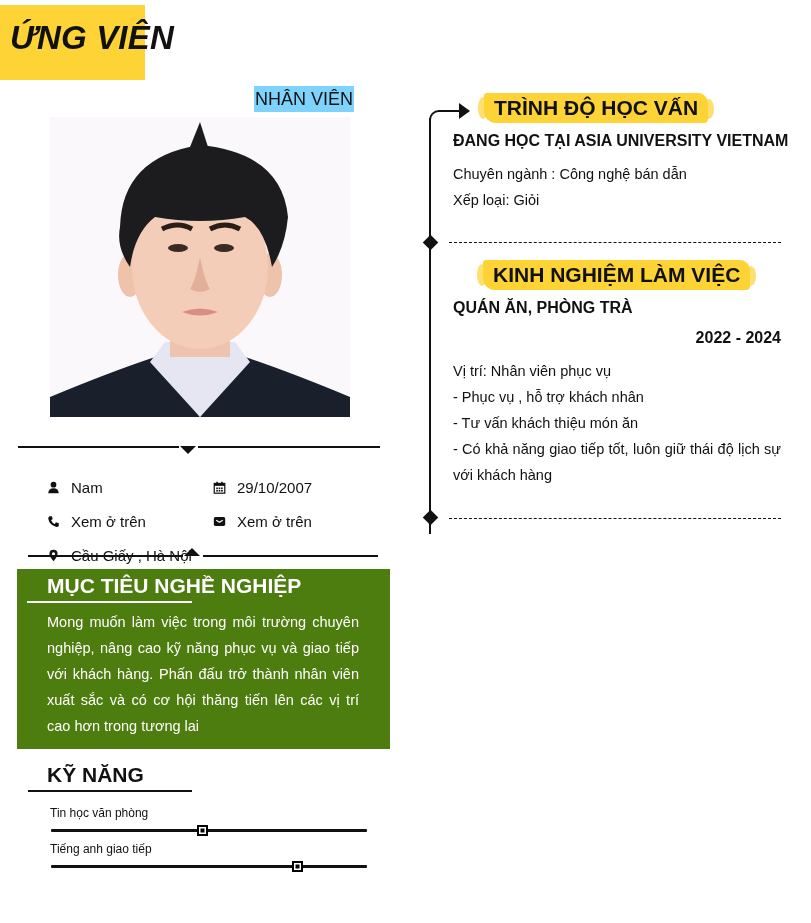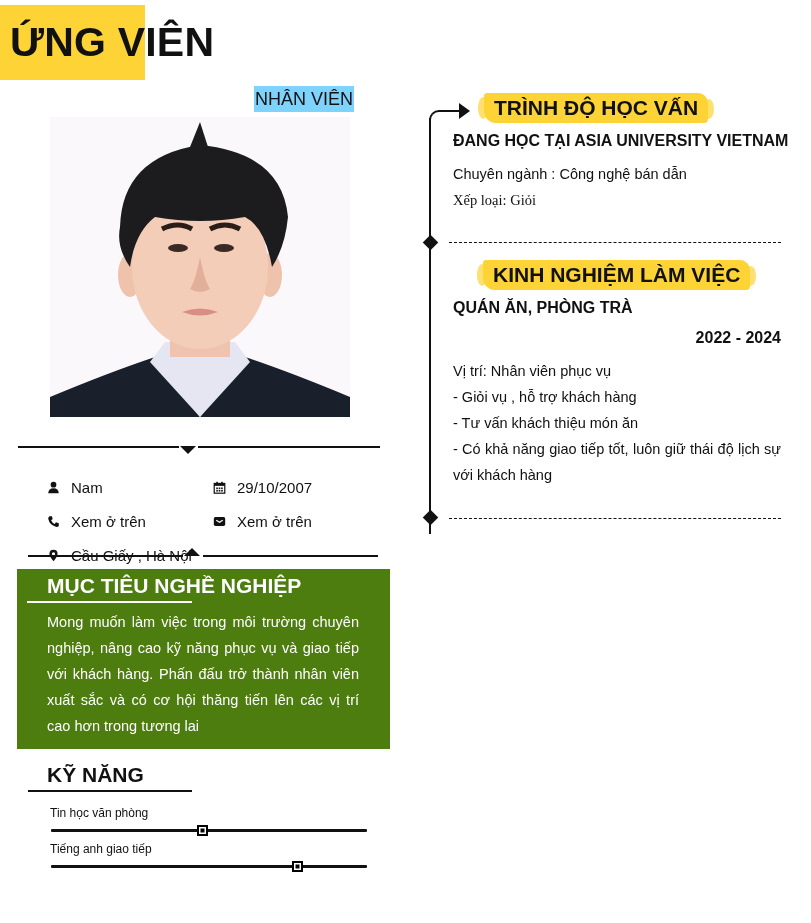--- a/index.html
+++ b/index.html
@@ -1,20 +1,20 @@
 <!DOCTYPE html>
 <html><head>
 <meta charset="utf-8">
 <style>
   * { box-sizing: border-box; margin: 0; padding: 0; }
   html, body { width: 811px; height: 923px; background: #ffffff; overflow: hidden; }
   body { position: relative; font-family: "Liberation Sans", "DejaVu Sans", sans-serif; color: #111; }
 
   .title-block { position: absolute; left: 0; top: 5px; width: 145px; height: 75px; background: #FDD335; }
-  .title-text { position: absolute; left: 10px; top: 19px; font-size: 41px; font-weight: bold; color: #111; letter-spacing: 0.2px; white-space: nowrap; }
+  .title-text { position: absolute; left: 10px; top: 19px; font-size: 33px; font-weight: bold; color: #111; letter-spacing: 0.2px; white-space: nowrap; font-style: italic; }
 
   .position-badge { position: absolute; left: 254px; top: 86px; height: 26px; padding: 0 1px; background: #7dd3fc; font-size: 18px; line-height: 26px; color: #111; white-space: nowrap; }
 
   .photo { position: absolute; left: 50px; top: 117px; width: 300px; height: 300px; background: #fbf8fb; overflow: hidden; }
   .photo svg { width: 100%; height: 100%; display: block; }
 
   .info-line { position: absolute; height: 2px; background: #111; }
   .tri-down { position: absolute; width: 0; height: 0; border-left: 8px solid transparent; border-right: 8px solid transparent; border-top: 8px solid #111; }
   .tri-up { position: absolute; width: 0; height: 0; border-left: 8px solid transparent; border-right: 8px solid transparent; border-bottom: 8px solid #111; }
 
@@ -178,24 +178,24 @@
 <div class="dash-line" style="top:242px;"></div>
 <div class="diamond" style="left:425px; top:512px;"></div>
 <div class="dash-line" style="top:518px;"></div>
 
 <div class="section-heading" style="left:484px; top:91px;">
   <span class="brush"></span>
   <span class="txt">TRÌNH ĐỘ HỌC VẤN</span>
 </div>
 <div class="r-bold" style="left:453px; top:132px;">ĐANG HỌC TẠI ASIA UNIVERSITY VIETNAM</div>
 <div class="r-text" style="left:453px; top:166px;">Chuyên ngành : Công nghệ bán dẫn</div>
-<div class="r-text" style="left:453px; top:192px;font-family:Liberation Serif, serif;">Xếp loại: Giỏi</div>
+<div class="r-text" style="left:453px; top:192px;">Xếp loại: Giỏi</div>
 
 <div class="section-heading" style="left:483px; top:258px;">
   <span class="brush"></span>
   <span class="txt">KINH NGHIỆM LÀM VIỆC</span>
 </div>
 <div class="r-bold" style="left:453px; top:299px;">QUÁN ĂN, PHÒNG TRÀ</div>
 <div class="r-bold" style="right:30px; top:329px;">2022 - 2024</div>
 <div class="r-text" style="left:453px; top:363px;">Vị trí: Nhân viên phục vụ</div>
-<div class="r-text" style="left:453px; top:389px;">- Giỏi vụ , hỗ trợ khách hàng</div>
+<div class="r-text" style="left:453px; top:389px;">- Phục vụ , hỗ trợ khách nhân</div>
 <div class="r-text" style="left:453px; top:415px;">- Tư vấn khách thiệu món ăn</div>
 <div class="r-para" style="left:453px; top:436px; width:328px;">- Có khả năng giao tiếp tốt, luôn giữ thái độ lịch sự với khách hàng</div>
 
 </body></html>

